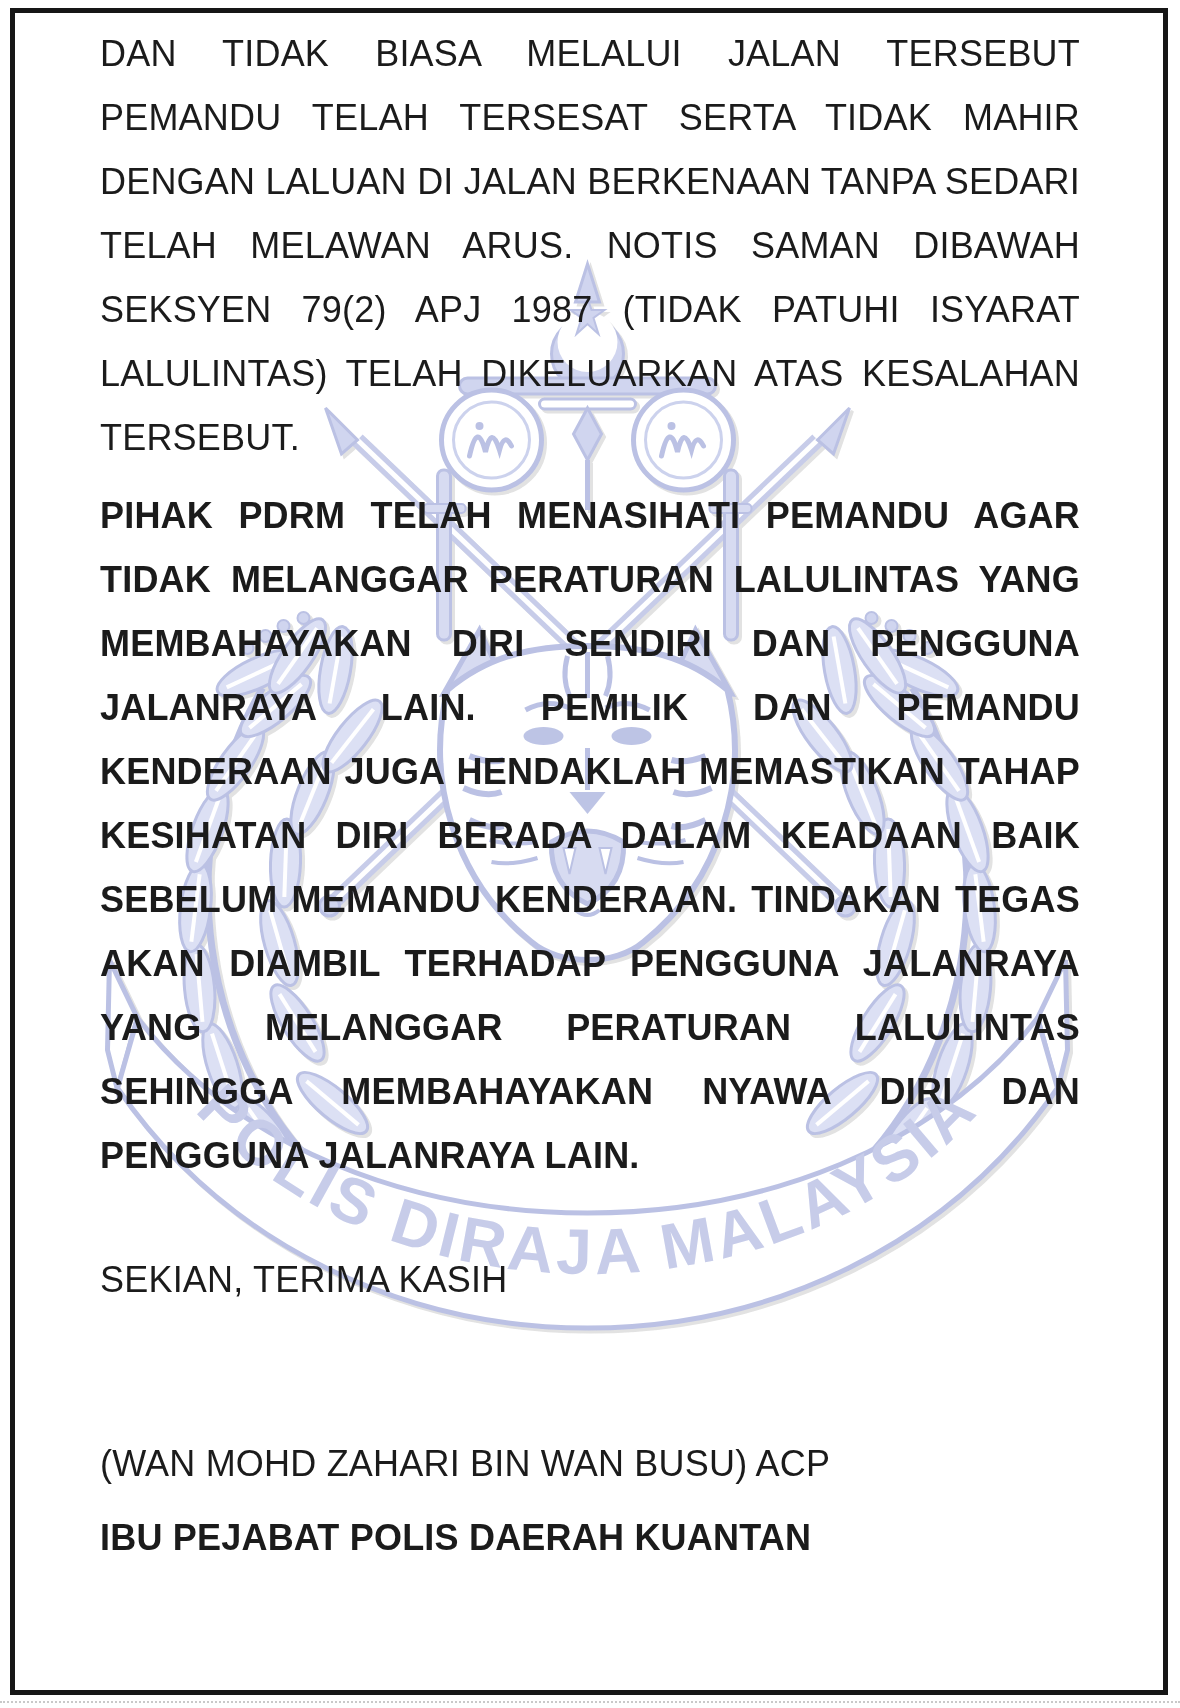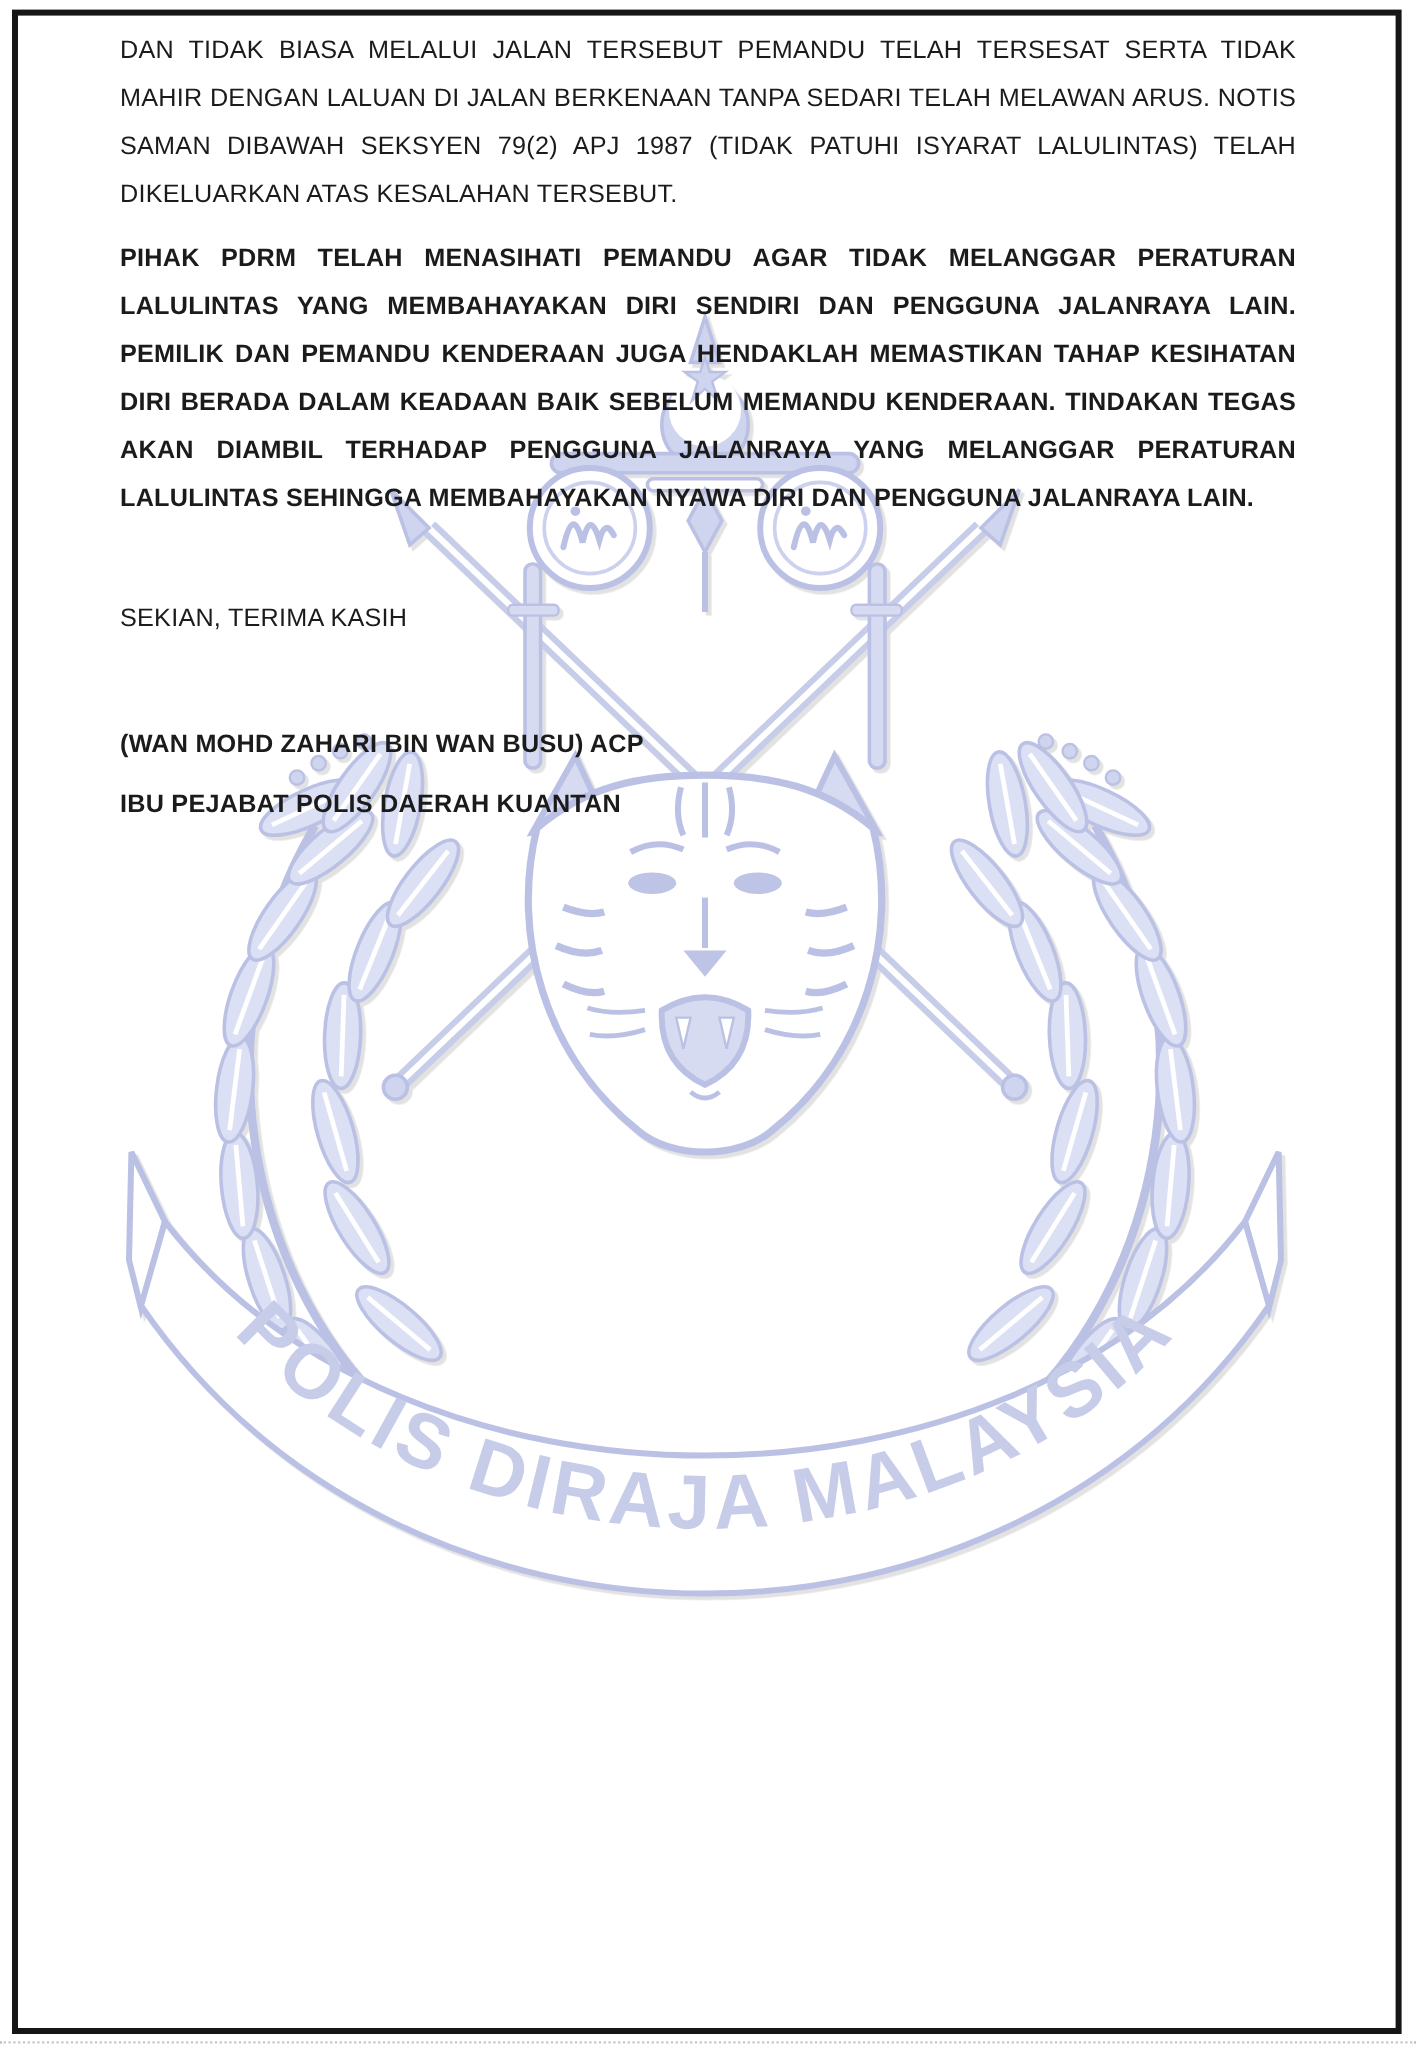--- a/index.html
+++ b/index.html
@@ -35,32 +35,32 @@
     opacity: 0.93;
     overflow: visible;
     filter: drop-shadow(3px 3px 0 rgba(150,150,150,0.30));
   }
   .content {
     position: absolute;
     left: 100px; top: 22px;
     width: 980px;
     z-index: 2;
     color: #1b1b1b;
-    font-size: 21px;
-    line-height: 40px;
+    font-size: 36px;
+    line-height: 64px;
     letter-spacing: 0.2px;
   }
   .para {
     margin: 0;
     text-align: justify;
     text-justify: inter-word;
   }
   .para-2 { margin-top: 14px; font-weight: bold; }
   .closing { margin-top: 60px; }
-  .sig-name   { margin-top: 65px; font-weight: bold; }
+  .sig-name   { margin-top: 120px; font-weight: normal; }
   .sig-title  { margin-top: 28px;  font-weight: bold; }
   .sig-office { margin-top: 10px;  font-weight: bold; }
   .release    { margin-top: 85px;  font-weight: bold; }
 </style>
 </head>
 <body>
 
 <div class="page">
 
   <svg class="watermark" viewBox="0 0 960 1085" aria-hidden="true">

